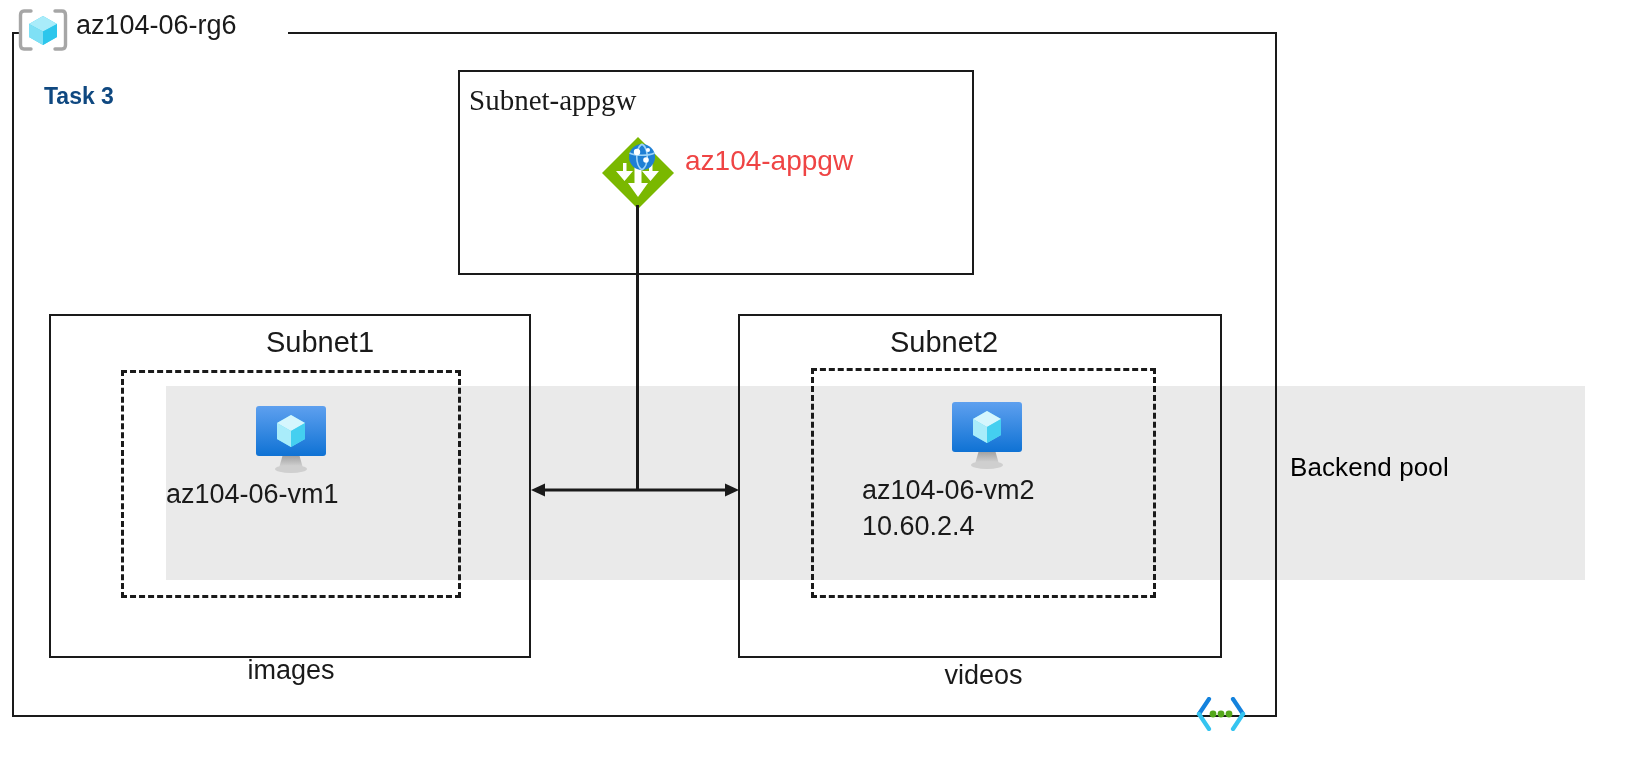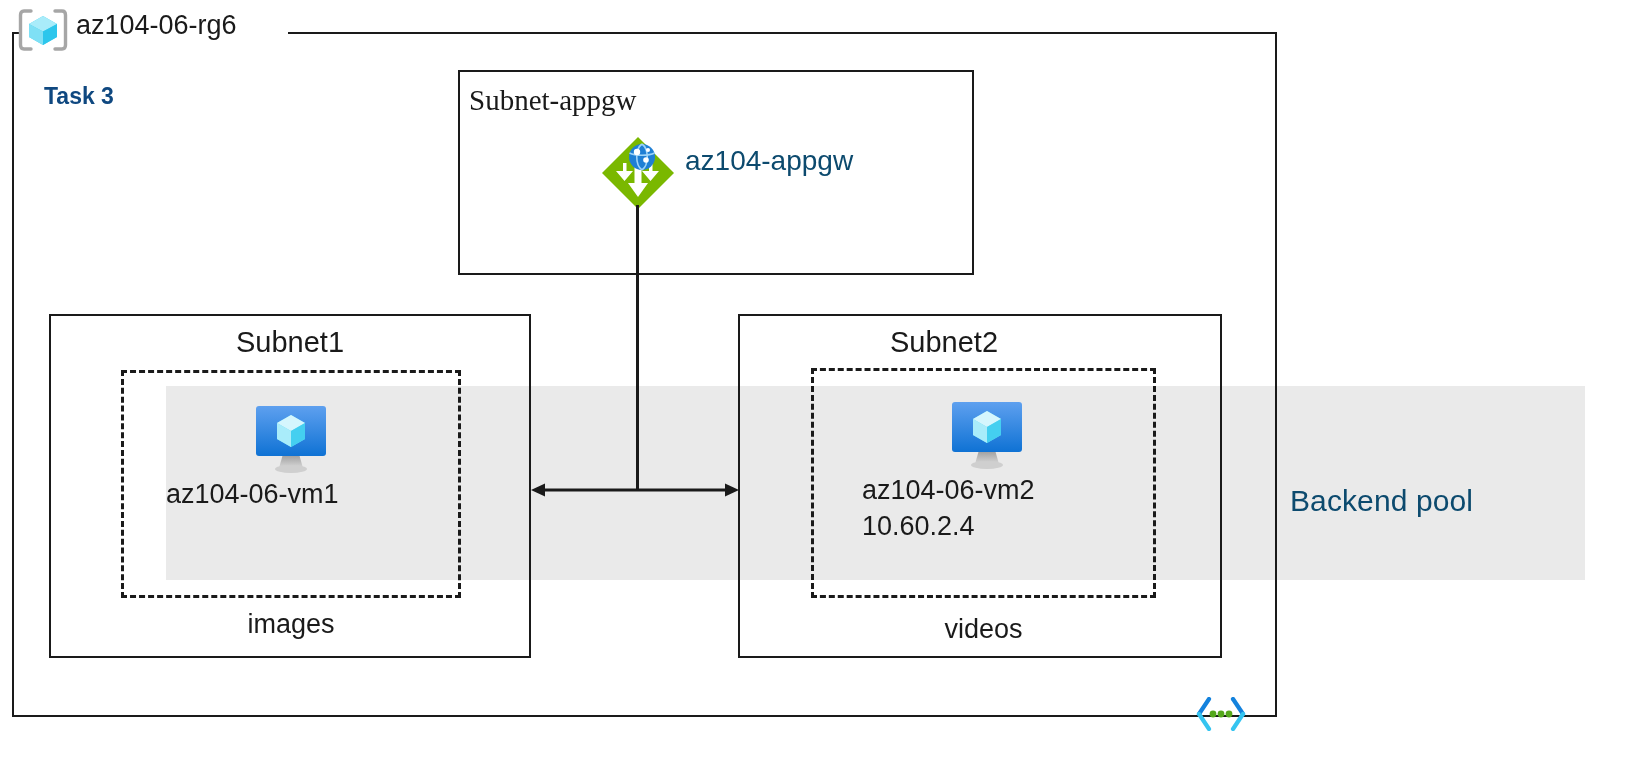--- a/index.html
+++ b/index.html
@@ -23,25 +23,24 @@
     left: 166px;
     top: 386px;
     width: 1419px;
     height: 194px;
     background: #eaeaea;
   }
   .backend-label {
     position: absolute;
     left: 1290px;
     top: 452px;
-    font-size: 30px;
-    color: #0c4a6e;
+    font-size: 26px;
+    color: #000000;
     white-space: nowrap;
     letter-spacing: 0.1px;
-    margin-top: 32px;
   }
 
   
   .rg-box {
     position: absolute;
     left: 12px;
     top: 32px;
     width: 1265px;
     height: 685px;
     border: 2px solid #1a1a1a;
@@ -118,40 +117,41 @@
     white-space: nowrap;
     font-family: Liberation Serif, serif;
   }
   .subnet-title-center {
     position: absolute;
     font-size: 29px;
     color: #1a1a1a;
     text-align: center;
     white-space: nowrap;
   }
-  .subnet1-title { left: 49px; top: 326px; width: 482px; }
+  .subnet1-title { left: 49px; top: 326px; width: 482px; padding-left: 30px; }
   .subnet2-title { left: 738px; top: 326px; width: 412px; }
 
   
   .dashed-box {
     position: absolute;
     border: 3px dashed #1a1a1a;
     box-sizing: border-box;
     background: transparent;
   }
   .dashed1 { left: 121px; top: 370px; width: 340px; height: 228px; }
   .dashed2 { left: 811px; top: 368px; width: 345px; height: 230px; }
 
   
   .caption {
     position: absolute;
     font-size: 27px;
     color: #1a1a1a;
     text-align: center;
     white-space: nowrap;
+    margin-top: 46px;
   }
   .caption1 { left: 121px; top: 609px; width: 340px; }
   .caption2 { left: 811px; top: 614px; width: 345px; }
 
   
   .vm-node {
     position: absolute;
     text-align: left;
   }
   .vm1 { left: 166px; top: 398px; width: 250px; }
@@ -179,21 +179,21 @@
     height: 76px;
   }
   .appgw-labels {
     position: absolute;
     left: 685px;
     top: 142px;
   }
   .appgw-labels div {
     font-size: 28px;
     line-height: 37px;
-    color: #0c4a6e;
+    color: #ef4444;
     white-space: nowrap;
   }
 
   
   .vline {
     position: absolute;
     left: 636px;
     top: 205px;
     width: 3px;
     height: 285px;

